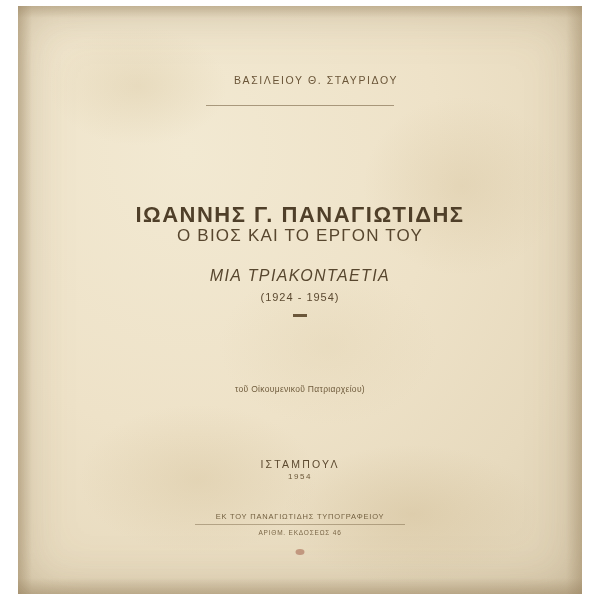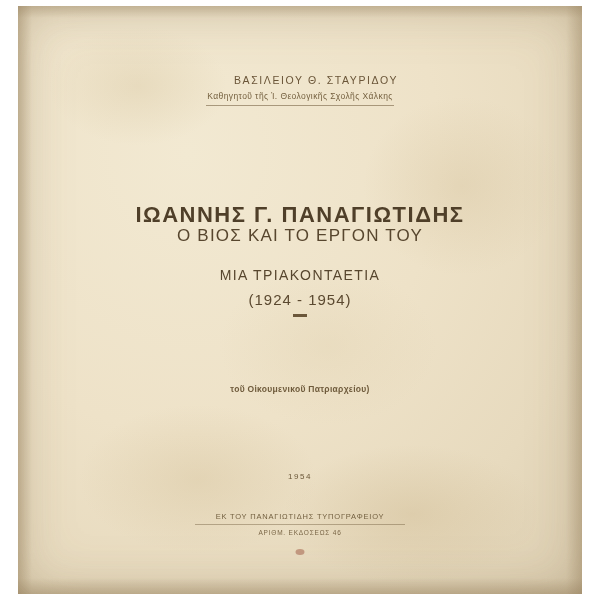--- a/index.html
+++ b/index.html
@@ -106,29 +106,30 @@
     left: 0; right: 0;
     top: 220px;
     font-size: 17px;
     letter-spacing: 1.2px;
     color: #57462e;
   }
   .subject {
     position: absolute;
     left: 0; right: 0;
     top: 261px;
-    font-size: 14px;
+    font-size: 16px;
     letter-spacing: 1.4px;
     color: #57462e;
+    font-style: italic;
   }
   .years {
     position: absolute;
     left: 0; right: 0;
     top: 285px;
-    font-size: 15px;
+    font-size: 11px;
     letter-spacing: 1px;
     color: #5b4930;
   }
   .ornament {
     position: absolute;
     left: 50%;
     transform: translateX(-50%);
     top: 308px;
     width: 14px;
     height: 3px;
@@ -143,21 +144,20 @@
     letter-spacing: 0.3px;
     color: #6f5b3c;
   }
   .note2 {
     position: absolute;
     left: 0; right: 0;
     top: 378px;
     font-size: 8.5px;
     letter-spacing: 0.3px;
     color: #6f5b3c;
-    font-weight: bold;
   }
 
   .city {
     position: absolute;
     left: 0; right: 0;
     top: 452px;
     font-size: 10.5px;
     letter-spacing: 2.2px;
     color: #5d4a30;
   }
@@ -230,37 +230,37 @@
 
     <div class="edge edge-left"></div>
     <div class="edge edge-right"></div>
     <div class="edge edge-top"></div>
     <div class="edge edge-bottom"></div>
 
     <div class="content">
 
       <div class="author">ΒΑΣΙΛΕΙΟΥ Θ. ΣΤΑΥΡΙΔΟΥ</div>
 
-      <div class="author-sub">Καθηγητοῦ τῆς Ἱ. Θεολογικῆς Σχολῆς Χάλκης</div>
 
       <div class="rule-author"></div>
 
       <div class="title-main">ΙΩΑΝΝΗΣ  Γ.  ΠΑΝΑΓΙΩΤΙΔΗΣ</div>
 
       <div class="title-sub">Ο ΒΙΟΣ ΚΑΙ ΤΟ ΕΡΓΟΝ ΤΟΥ</div>
 
       <div class="subject">ΜΙΑ   ΤΡΙΑΚΟΝΤΑΕΤΙΑ</div>
 
       <div class="years">(1924 - 1954)</div>
 
       <div class="ornament"></div>
 
 
       <div class="note2">τοῦ Οἰκουμενικοῦ Πατριαρχείου)</div>
 
+      <div class="city">ΙΣΤΑΜΠΟΥΛ</div>
 
       <div class="city-year">1954</div>
 
       <div class="press">ΕΚ ΤΟΥ ΠΑΝΑΓΙΩΤΙΔΗΣ ΤΥΠΟΓΡΑΦΕΙΟΥ</div>
 
       <div class="press-rule"></div>
 
       <div class="press-num">ΑΡΙΘΜ. ΕΚΔΟΣΕΩΣ 46</div>
 
       <div class="spot"></div>

